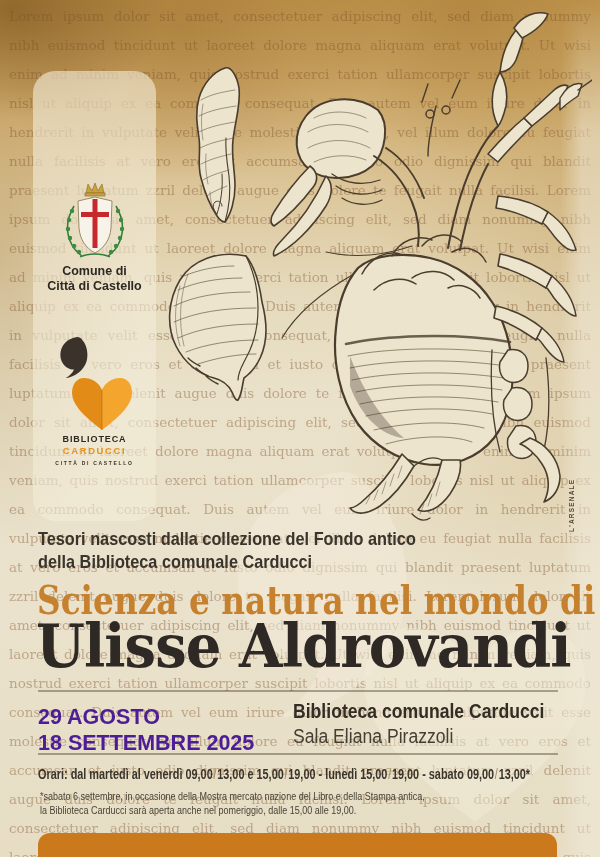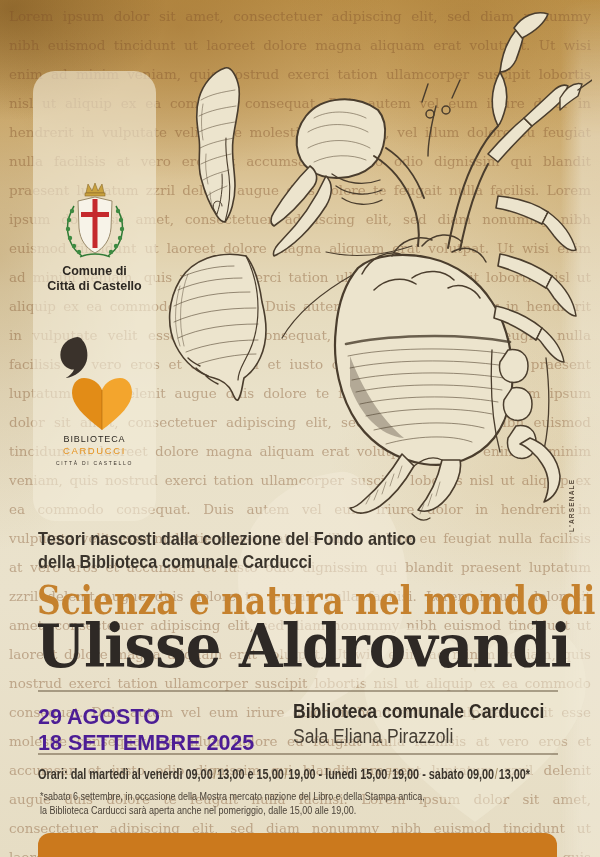--- a/index.html
+++ b/index.html
@@ -53,21 +53,21 @@
   }
   
   .crest{position:absolute; left:64px; top:182px; width:62px; height:80px;}
   .comune-text{
     position:absolute; left:33px; top:264px; width:123px; text-align:center;
     font-weight:bold; font-size:12.5px; line-height:14.5px; color:#2d2822;
   }
   
   .logo-comma{position:absolute; left:59px; top:336px; width:30px; height:42px;}
   .logo-heart{position:absolute; left:71px; top:376px; width:62px; height:56px;}
-  .biblio-text{position:absolute; left:33px; top:434px; width:123px; text-align:center; font-weight:normal;}
+  .biblio-text{position:absolute; left:33px; top:434px; width:123px; text-align:center; font-weight:bold;}
   .biblio-l1{font-size:9px; letter-spacing:.9px; color:#2d2822;}
   .biblio-l2{font-size:9.5px; letter-spacing:1.6px; color:#e69320; margin-top:1px;}
   .biblio-l3{font-size:5px; letter-spacing:1.7px; color:#3a332c; margin-top:4px;}
   
   .kicker{position:absolute; left:38px; top:528px; font-size:18.5px; font-weight:bold;
           color:#3a342c; line-height:22.5px; white-space:nowrap;
           transform:scaleX(.88); transform-origin:left top;}
   .title1{position:absolute; left:37px; top:577px; font-family:"DejaVu Serif",serif; font-weight:bold;
           font-size:39px; color:#c5812d; white-space:nowrap;
           transform:scaleX(.84); transform-origin:left top; letter-spacing:0;}

